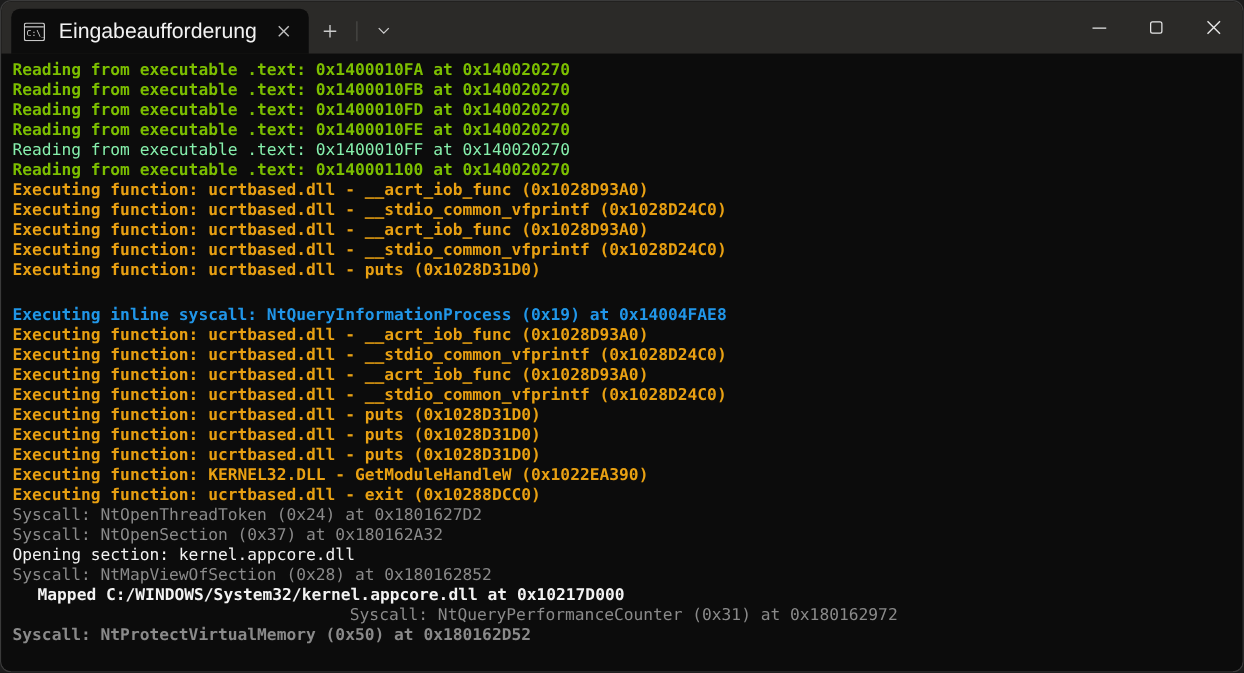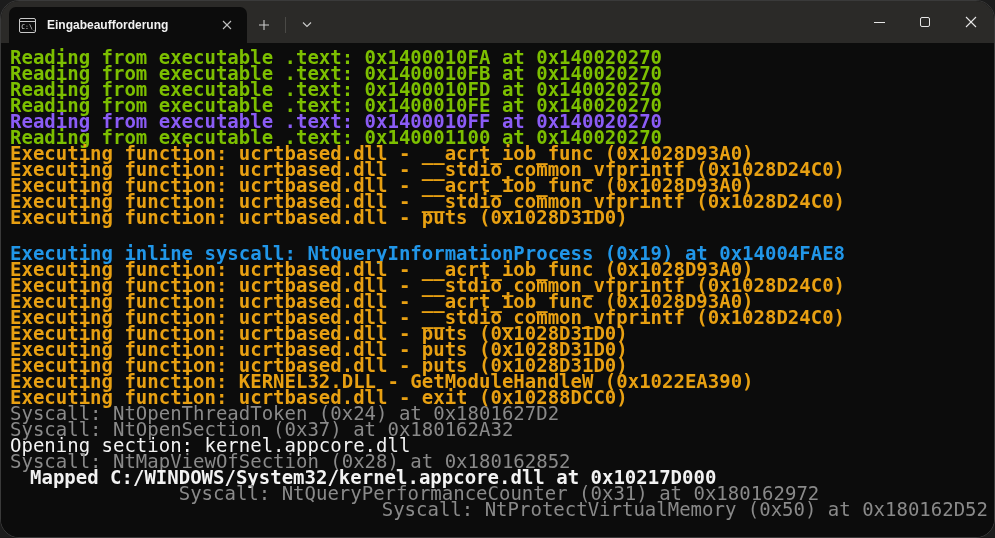--- a/index.html
+++ b/index.html
@@ -2,21 +2,21 @@
 <html><head>
 <meta charset="utf-8">
 <style>
   * { box-sizing: border-box; }
   html, body { margin: 0; padding: 0; background: #1c1c1c; }
   .window {
     position: relative;
     width: 995px; height: 538px;
     background: #0c0c0c;
     border: 1px solid #3a3a3a;
-    border-radius: 19px;
+    border-radius: 9px;
     overflow: hidden;
     font-family: "Liberation Sans", sans-serif;
   }
   
   .titlebar {
     height: 42px;
     background: #2b2a28;
     display: flex;
     align-items: stretch;
   }
@@ -28,22 +28,22 @@
     display: flex;
     align-items: center;
     padding: 0 8px 0 10px;
     cursor: default;
   }
   .tab-icon { flex: 0 0 auto; display: flex; align-items: center; }
   .tab-title {
     margin-left: 11px;
     flex: 1 1 auto;
     color: #f2f2f2;
-    font-size: 12px;
-    font-weight: 700;
+    font-size: 17px;
+    font-weight: 400;
     white-space: nowrap;
     overflow: hidden;
   }
   .tab-close {
     flex: 0 0 auto;
     width: 24px; height: 24px;
     display: flex; align-items: center; justify-content: center;
     border-radius: 4px;
   }
   .strip-btn {
@@ -66,21 +66,21 @@
     display: flex; align-items: center; justify-content: center;
   }
   .min-glyph { width: 11px; height: 1px; background: #e6e6e6; }
   .max-glyph { width: 10px; height: 10px; border: 1px solid #e6e6e6; border-radius: 2px; }
   
   .terminal-body {
     height: 496px;
     padding: 6px 6px 0 9px;
     background: #0c0c0c;
     font-family: "DejaVu Sans Mono", "Liberation Mono", monospace;
-    font-size: 19px;
+    font-size: 13px;
     line-height: 16px;
     overflow: hidden;
     cursor: text;
   }
   .tline { white-space: pre; }
 </style>
 </head>
 <body>
 
 <div class="window">
@@ -136,21 +136,21 @@
       </div>
     </div>
 
   </div>
 
   <div class="terminal-body">
       <div class="tline" style="color: rgb(124, 191, 0); font-weight: bold;">Reading from executable .text: 0x1400010FA at 0x140020270</div>
       <div class="tline" style="color: rgb(124, 191, 0); font-weight: bold;">Reading from executable .text: 0x1400010FB at 0x140020270</div>
       <div class="tline" style="color: rgb(124, 191, 0); font-weight: bold;">Reading from executable .text: 0x1400010FD at 0x140020270</div>
       <div class="tline" style="color: rgb(124, 191, 0); font-weight: bold;">Reading from executable .text: 0x1400010FE at 0x140020270</div>
-      <div class="tline" style="color: #8b5cf6; font-weight: bold;">Reading from executable .text: 0x1400010FF at 0x140020270</div>
+      <div class="tline" style="color: #86efac; font-weight: normal;">Reading from executable .text: 0x1400010FF at 0x140020270</div>
       <div class="tline" style="color: rgb(124, 191, 0); font-weight: bold;">Reading from executable .text: 0x140001100 at 0x140020270</div>
       <div class="tline" style="color: rgb(232, 160, 18); font-weight: bold;">Executing function: ucrtbased.dll - __acrt_iob_func (0x1028D93A0)</div>
       <div class="tline" style="color: rgb(232, 160, 18); font-weight: bold;">Executing function: ucrtbased.dll - __stdio_common_vfprintf (0x1028D24C0)</div>
       <div class="tline" style="color: rgb(232, 160, 18); font-weight: bold;">Executing function: ucrtbased.dll - __acrt_iob_func (0x1028D93A0)</div>
       <div class="tline" style="color: rgb(232, 160, 18); font-weight: bold;">Executing function: ucrtbased.dll - __stdio_common_vfprintf (0x1028D24C0)</div>
       <div class="tline" style="color: rgb(232, 160, 18); font-weight: bold;">Executing function: ucrtbased.dll - puts (0x1028D31D0)</div>
       <div class="tline" style="color: rgb(33, 150, 232); font-weight: bold; margin-top: 20px;">Executing inline syscall: NtQueryInformationProcess (0x19) at 0x14004FAE8</div>
       <div class="tline" style="color: rgb(232, 160, 18); font-weight: bold;">Executing function: ucrtbased.dll - __acrt_iob_func (0x1028D93A0)</div>
       <div class="tline" style="color: rgb(232, 160, 18); font-weight: bold;">Executing function: ucrtbased.dll - __stdio_common_vfprintf (0x1028D24C0)</div>
       <div class="tline" style="color: rgb(232, 160, 18); font-weight: bold;">Executing function: ucrtbased.dll - __acrt_iob_func (0x1028D93A0)</div>
@@ -159,16 +159,16 @@
       <div class="tline" style="color: rgb(232, 160, 18); font-weight: bold;">Executing function: ucrtbased.dll - puts (0x1028D31D0)</div>
       <div class="tline" style="color: rgb(232, 160, 18); font-weight: bold;">Executing function: ucrtbased.dll - puts (0x1028D31D0)</div>
       <div class="tline" style="color: rgb(232, 160, 18); font-weight: bold;">Executing function: KERNEL32.DLL - GetModuleHandleW (0x1022EA390)</div>
       <div class="tline" style="color: rgb(232, 160, 18); font-weight: bold;">Executing function: ucrtbased.dll - exit (0x10288DCC0)</div>
       <div class="tline" style="color: rgb(138, 138, 138); font-weight: normal;">Syscall: NtOpenThreadToken (0x24) at 0x1801627D2</div>
       <div class="tline" style="color: rgb(138, 138, 138); font-weight: normal;">Syscall: NtOpenSection (0x37) at 0x180162A32</div>
       <div class="tline" style="color: rgb(242, 242, 242); font-weight: normal;">Opening section: kernel.appcore.dll</div>
       <div class="tline" style="color: rgb(138, 138, 138); font-weight: normal;">Syscall: NtMapViewOfSection (0x28) at 0x180162852</div>
       <div class="tline" style="color: rgb(242, 242, 242); font-weight: bold; padding-left: 20px;">Mapped C:/WINDOWS/System32/kernel.appcore.dll at 0x10217D000</div>
       <div class="tline" style="color: rgb(138, 138, 138); font-weight: normal; text-align: center;">Syscall: NtQueryPerformanceCounter (0x31) at 0x180162972</div>
-      <div class="tline" style="color: rgb(138, 138, 138); font-weight: normal; text-align: right;">Syscall: NtProtectVirtualMemory (0x50) at 0x180162D52</div>
+      <div class="tline" style="color: rgb(138, 138, 138); font-weight: bold;">Syscall: NtProtectVirtualMemory (0x50) at 0x180162D52</div>
     </div>
 
 </div>
 
 </body></html>

